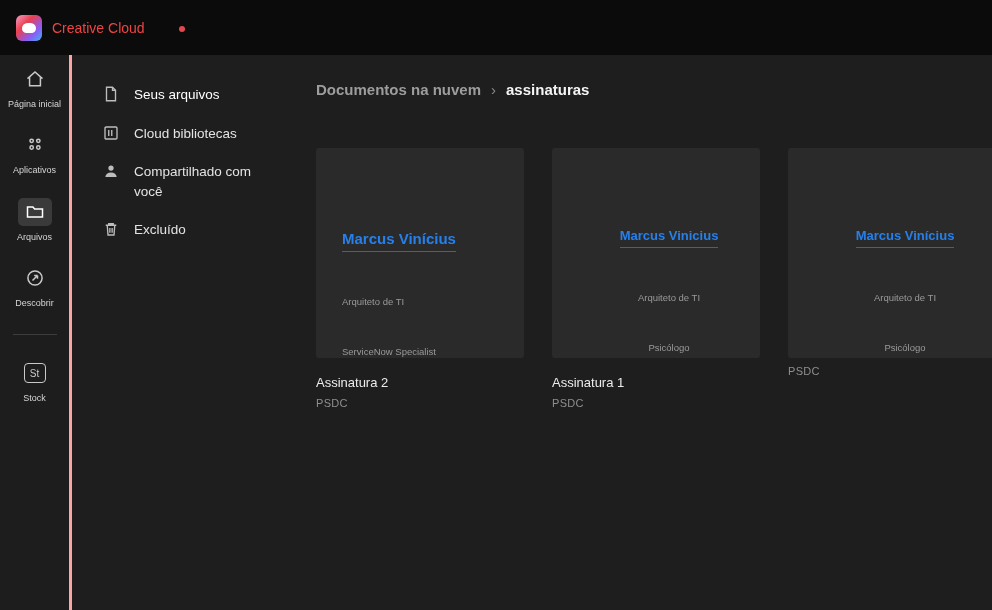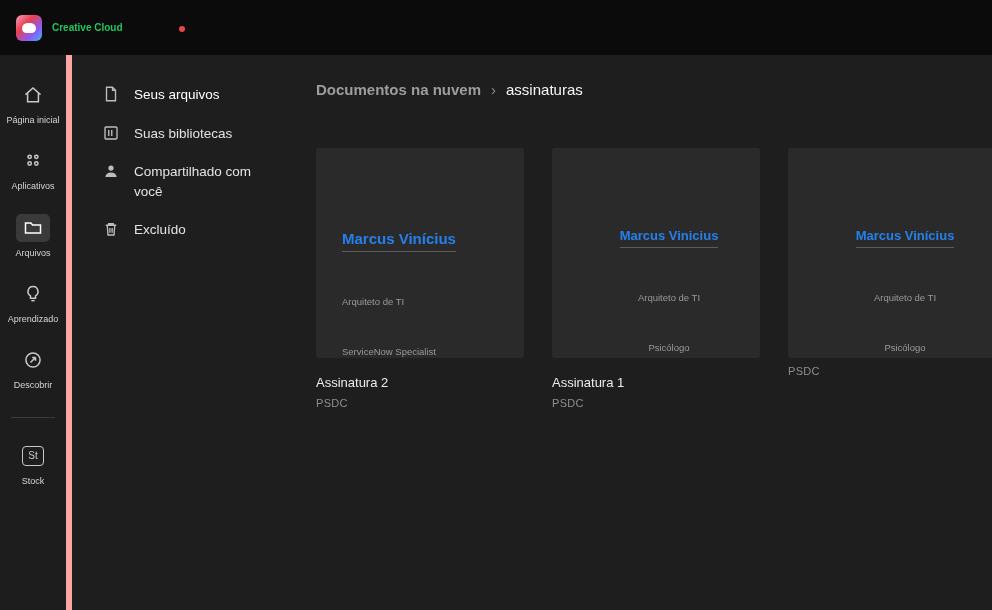--- a/index.html
+++ b/index.html
@@ -24,37 +24,37 @@
     border-radius: 6px;
     background: linear-gradient(135deg, #f5a0c8 0%, #e9404e 35%, #8a5cf5 70%, #3db4f2 100%);
     display: flex; align-items: center; justify-content: center;
     margin-right: 10px;
   }
   .cc-logo .cloud {
     width: 14px; height: 10px;
     background: #ffffff;
     border-radius: 6px 6px 5px 5px;
   }
-  .app-title { font-size: 10px; font-weight: bold; color: #22c55e; }
+  .app-title { font-size: 14px; font-weight: normal; color: #ef4444; }
   .notif-dot {
     width: 6px; height: 6px; border-radius: 50%;
     background: #e34850;
     position: absolute; left: 179px; top: 26px;
   }
 
   
   .shell { display: flex; height: 555px; }
 
   
   .rail {
     width: 72px;
     background: #1d1d1d;
-    border-right: 6px solid #fca5a5;
+    border-right: 3px solid #fca5a5;
     display: flex; flex-direction: column; align-items: center;
-    padding-top: 26px;
+    padding-top: 10px;
   }
   .rail-item {
     width: 68px;
     display: flex; flex-direction: column; align-items: center;
     margin-bottom: 22px;
     cursor: pointer;
   }
   .rail-item .icon-box {
     width: 34px; height: 28px;
     display: flex; align-items: center; justify-content: center;
@@ -105,21 +105,21 @@
     line-height: 1.45;
     max-width: 130px;
   }
   .subnav-item.active .nav-label { color: #ffffff; }
 
   
   .main { flex: 1; padding: 26px 0 0 26px; overflow: hidden; }
   .breadcrumb { display: flex; align-items: center; }
   .crumb-parent { font-size: 15px; font-weight: 600; color: #9d9d9d; cursor: pointer; }
   .crumb-sep { font-size: 15px; color: #8a8a8a; margin: 0 10px; }
-  .crumb-current { font-size: 15px; font-weight: 400; color: #f5f5f5; }
+  .crumb-current { font-size: 15px; font-weight: 700; color: #f5f5f5; }
 
   .cards {
     display: flex;
     gap: 28px;
     margin-top: 50px;
   }
   .card { width: 208px; cursor: pointer; }
   .thumb {
     width: 208px; height: 210px;
     background: #2a2a2a;
@@ -189,29 +189,20 @@
 
     <div class="rail-item selected">
       <div class="icon-box">
         <svg width="20" height="20" viewBox="0 0 24 24" fill="none" stroke="currentColor" stroke-width="1.8">
           <path d="M3 7 V18 H21 V8.5 H11.5 L9.5 6 H3 Z"></path>
         </svg>
       </div>
       <div class="rail-label">Arquivos</div>
     </div>
 
-    <div class="rail-item">
-      <div class="icon-box">
-        <svg width="20" height="20" viewBox="0 0 24 24" fill="none" stroke="currentColor" stroke-width="1.8">
-          <path d="M12 3 a6 6 0 0 1 3 11.2 V17 H9 v-2.8 A6 6 0 0 1 12 3 Z"></path>
-            <path d="M10 20 h4"></path>
-        </svg>
-      </div>
-      <div class="rail-label">Aprendizado</div>
-    </div>
 
     <div class="rail-item">
       <div class="icon-box">
         <svg width="20" height="20" viewBox="0 0 24 24" fill="none" stroke="currentColor" stroke-width="1.8">
           <circle cx="12" cy="12" r="8.5"></circle>
             <path d="M9 15 L15 9 M15 9 h-4 M15 9 v4"></path>
         </svg>
       </div>
       <div class="rail-label">Descobrir</div>
     </div>
@@ -239,21 +230,21 @@
       <span class="nav-label">Seus arquivos</span>
     </div>
 
     <div class="subnav-item">
       <span class="nav-icon">
         <svg width="18" height="18" viewBox="0 0 24 24" fill="none" stroke="currentColor" stroke-width="1.8">
           <rect x="4" y="4" width="16" height="16" rx="1.5"></rect>
             <path d="M9 8 V16 M13 8 V16"></path>
         </svg>
       </span>
-      <span class="nav-label">Suas bibliotecas</span>
+      <span class="nav-label">Cloud bibliotecas</span>
     </div>
 
     <div class="subnav-item">
       <span class="nav-icon">
         <svg width="18" height="18" viewBox="0 0 24 24" fill="currentColor">
           <circle cx="12" cy="8" r="3.5"></circle>
             <path d="M4.5 20 a7.5 6 0 0 1 15 0 Z"></path>
         </svg>
       </span>
       <span class="nav-label">Compartilhado com você</span>

